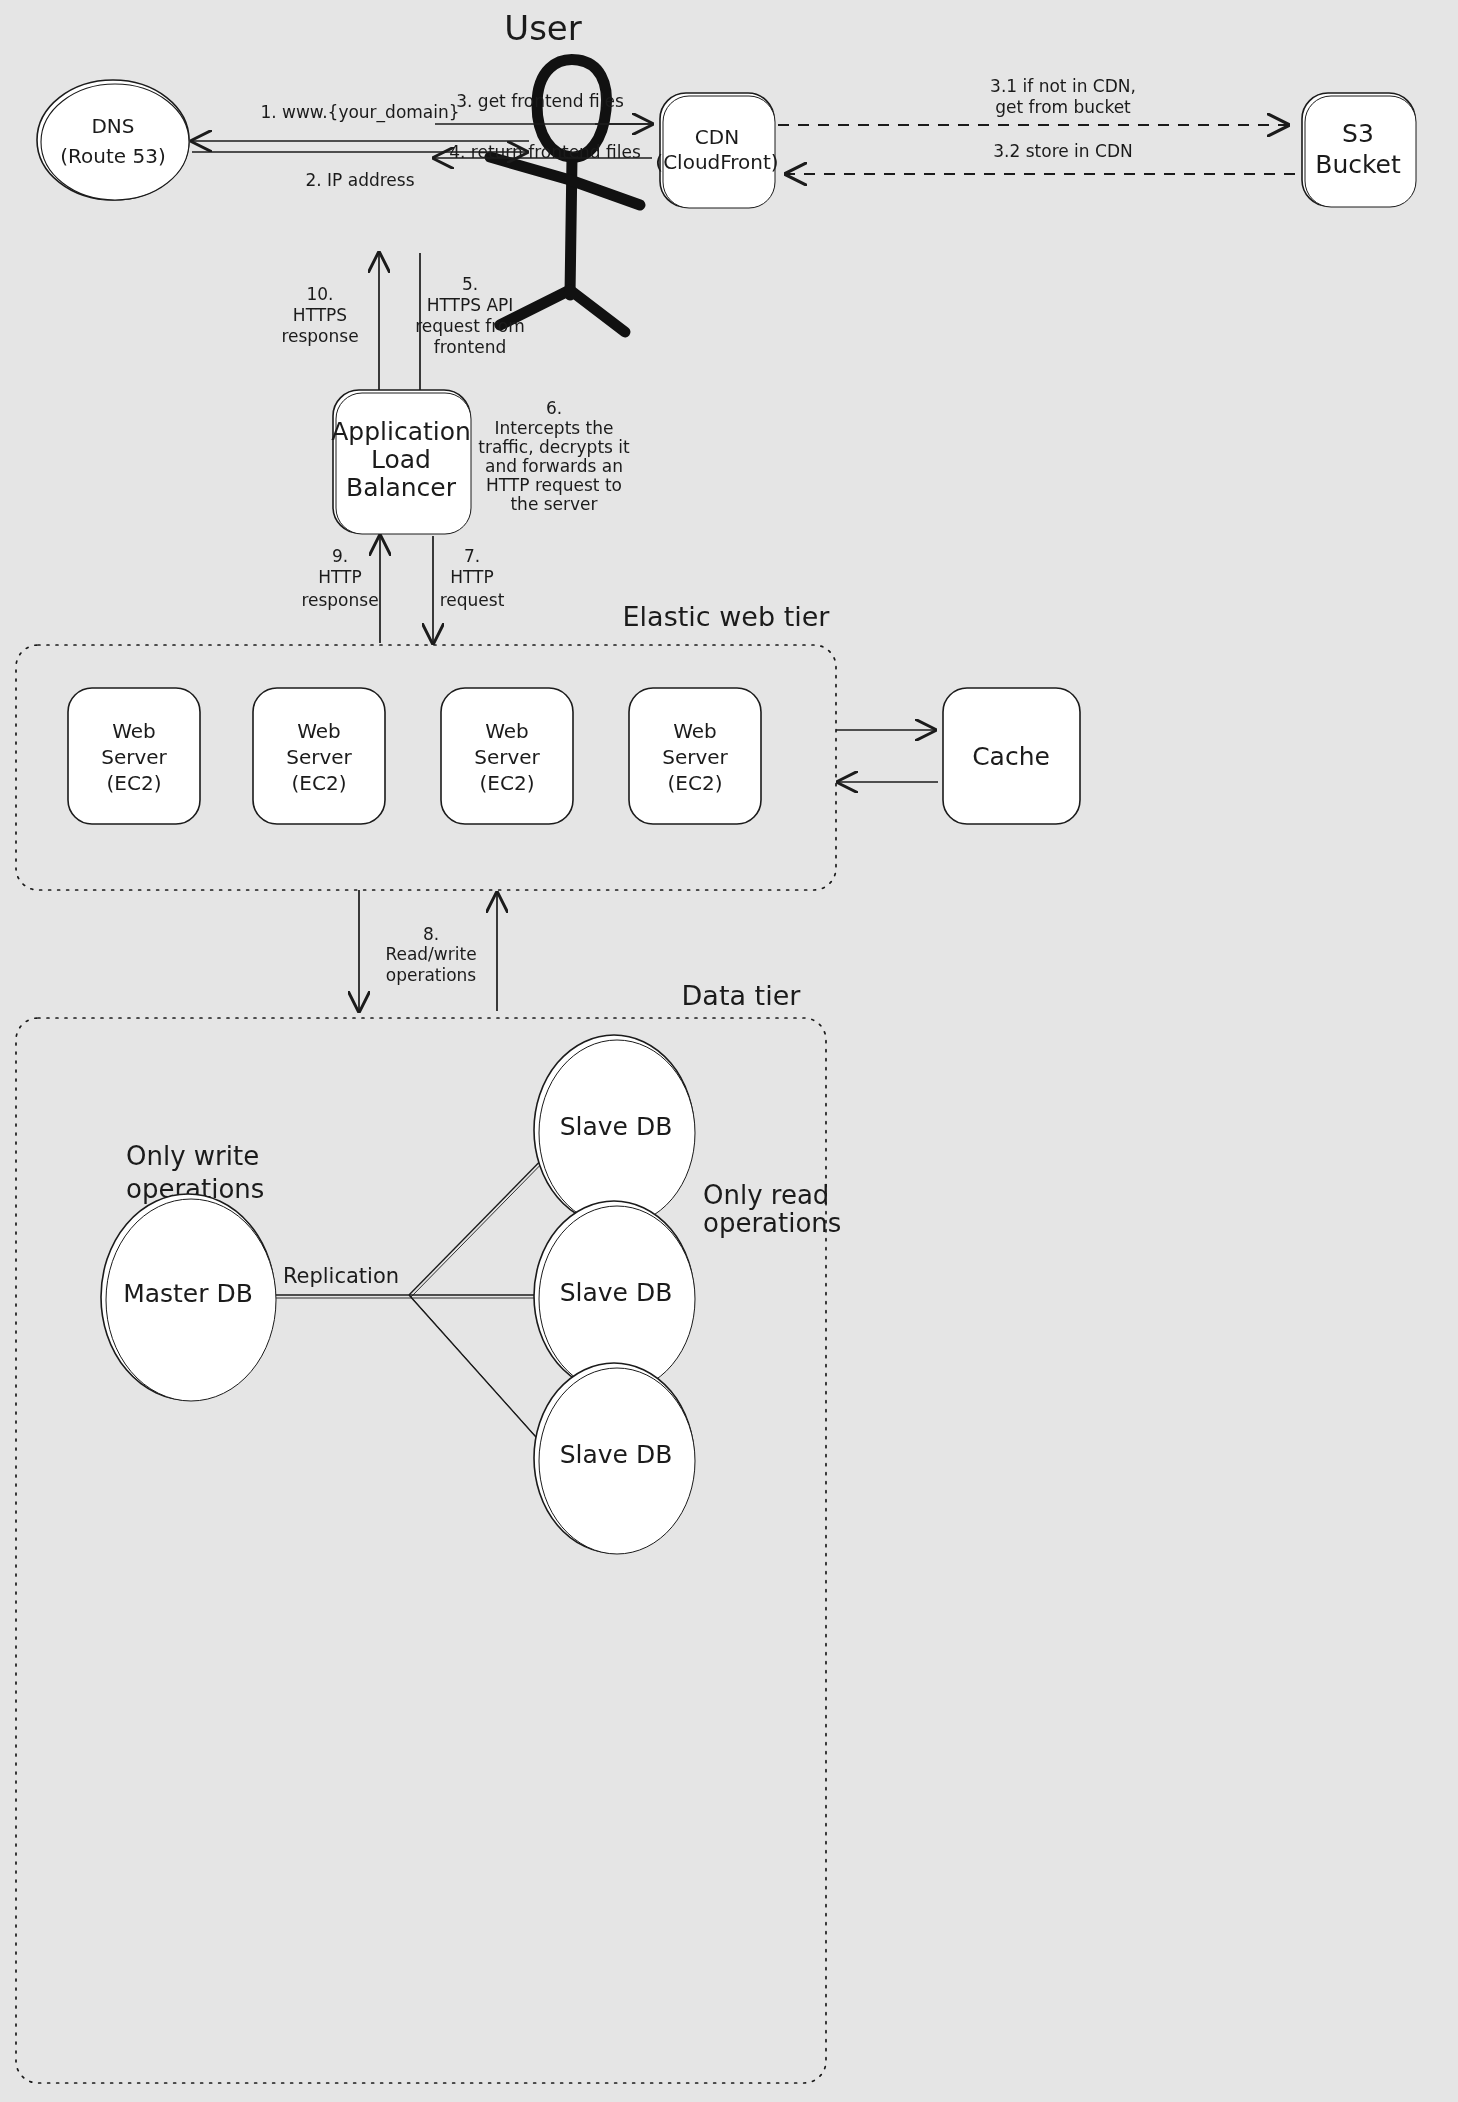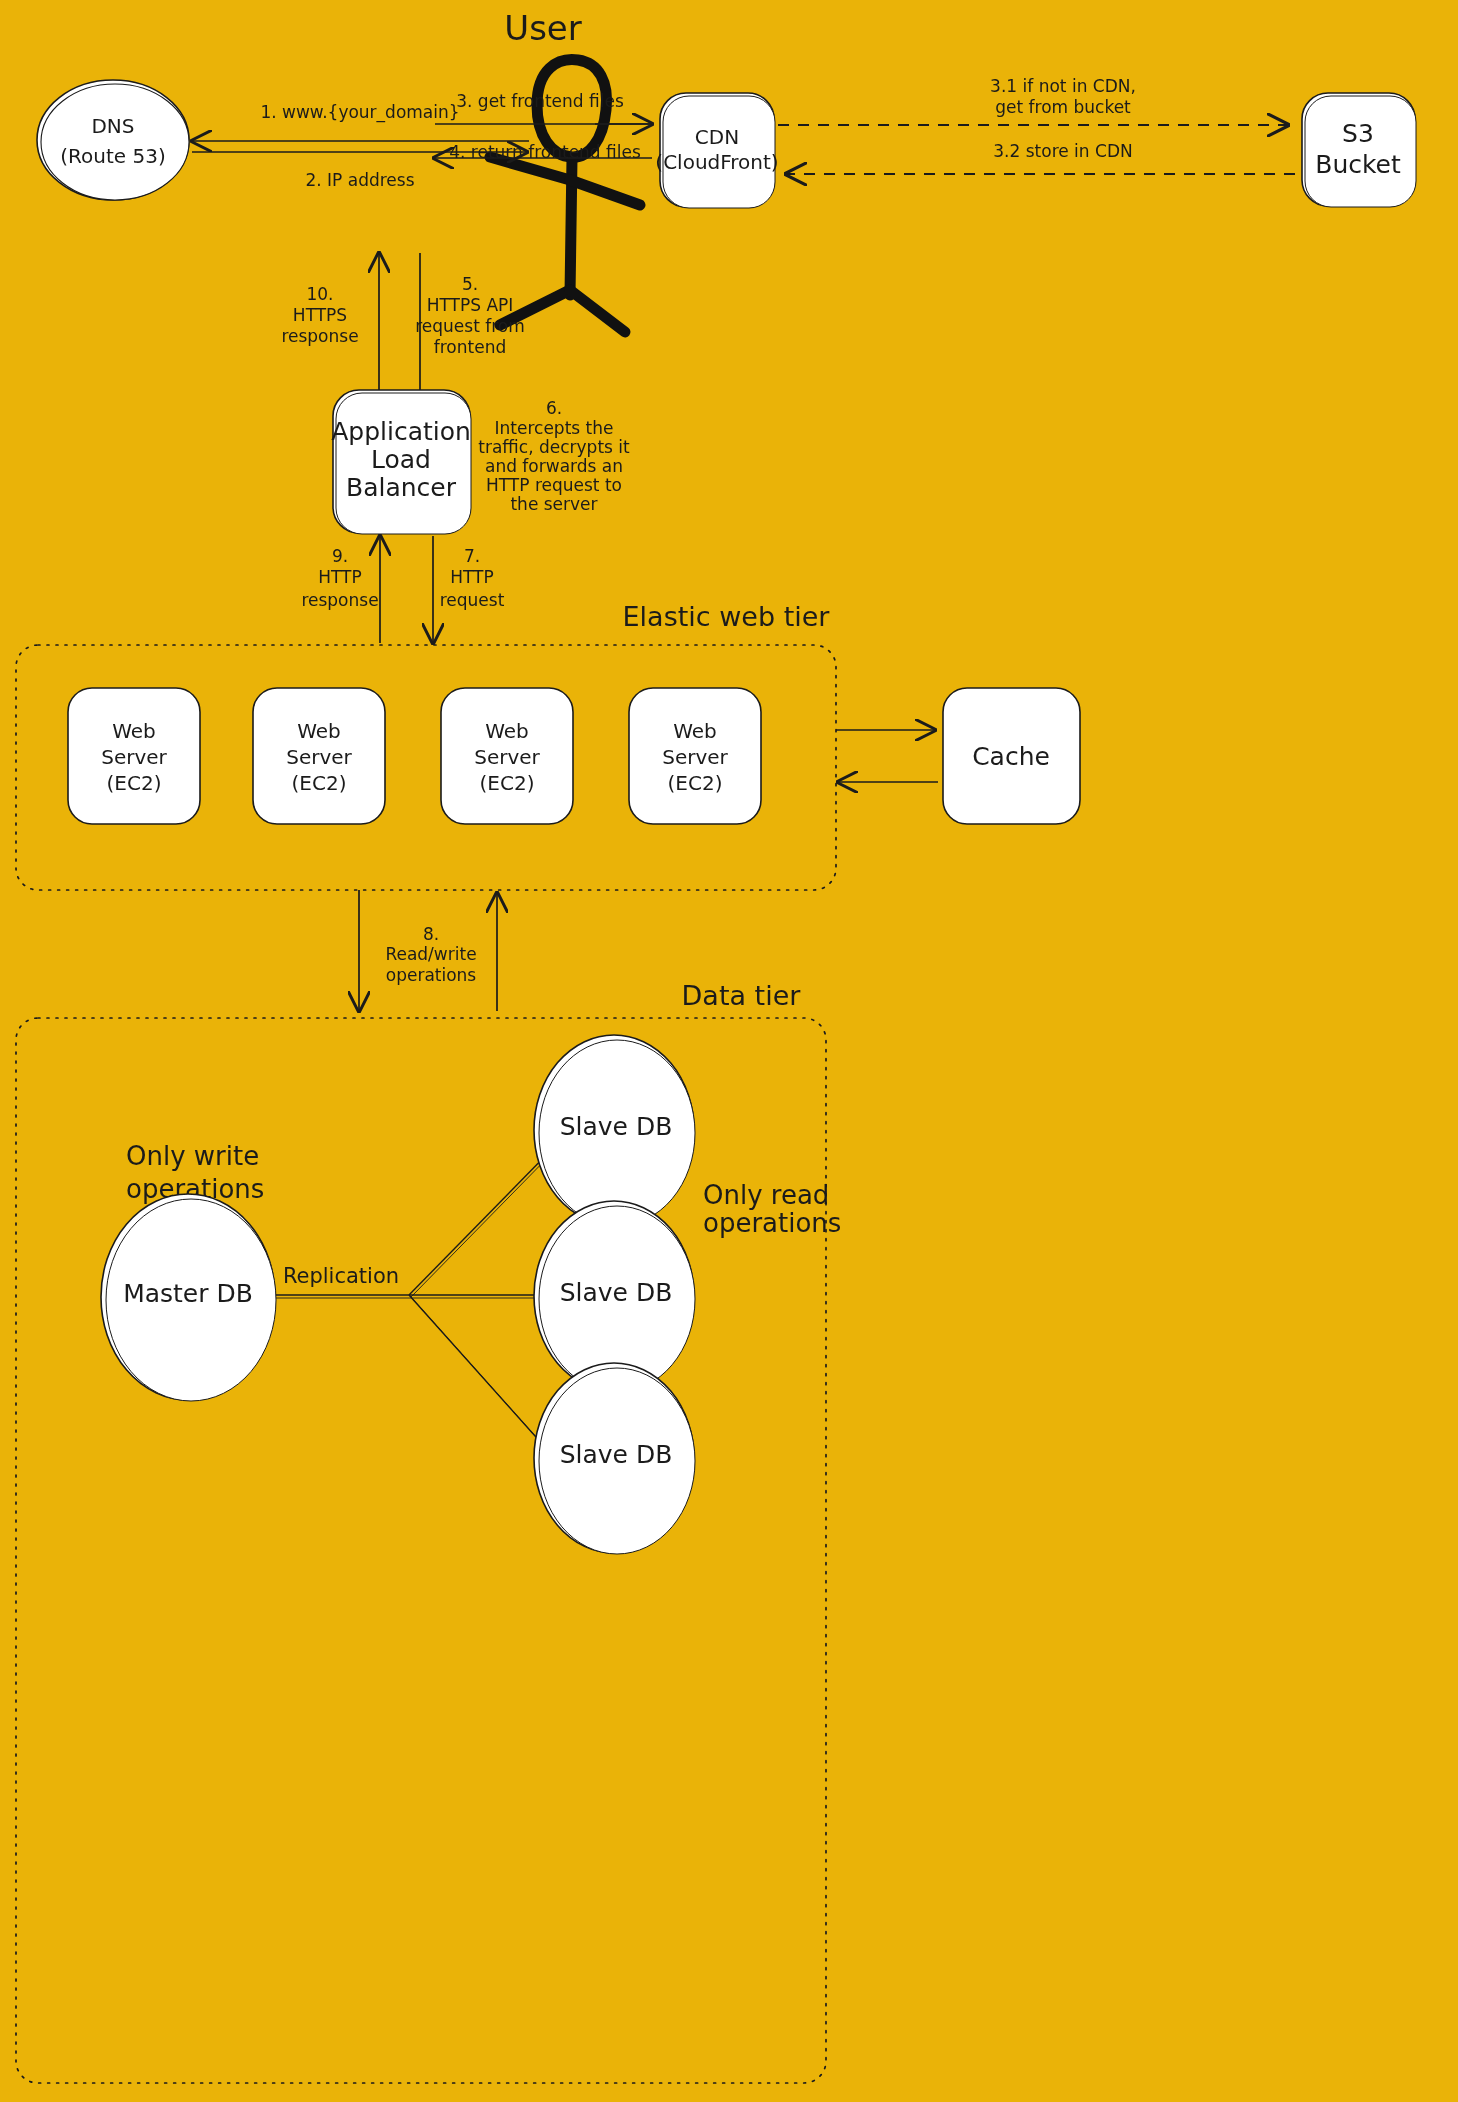--- a/index.html
+++ b/index.html
@@ -7,21 +7,21 @@
     padding: 0;
     background: #ffffff;
   }
   body {
     font-family: "DejaVu Sans", sans-serif;
   }
   #canvas {
     position: relative;
     width: 1458px;
     height: 2102px;
-    background: #eab308;
+    background: #e5e5e5;
     overflow: hidden;
   }
   svg.diagram {
     position: absolute;
     top: 0;
     left: 0;
     width: 1458px;
     height: 2102px;
   }
   .node-rect {

